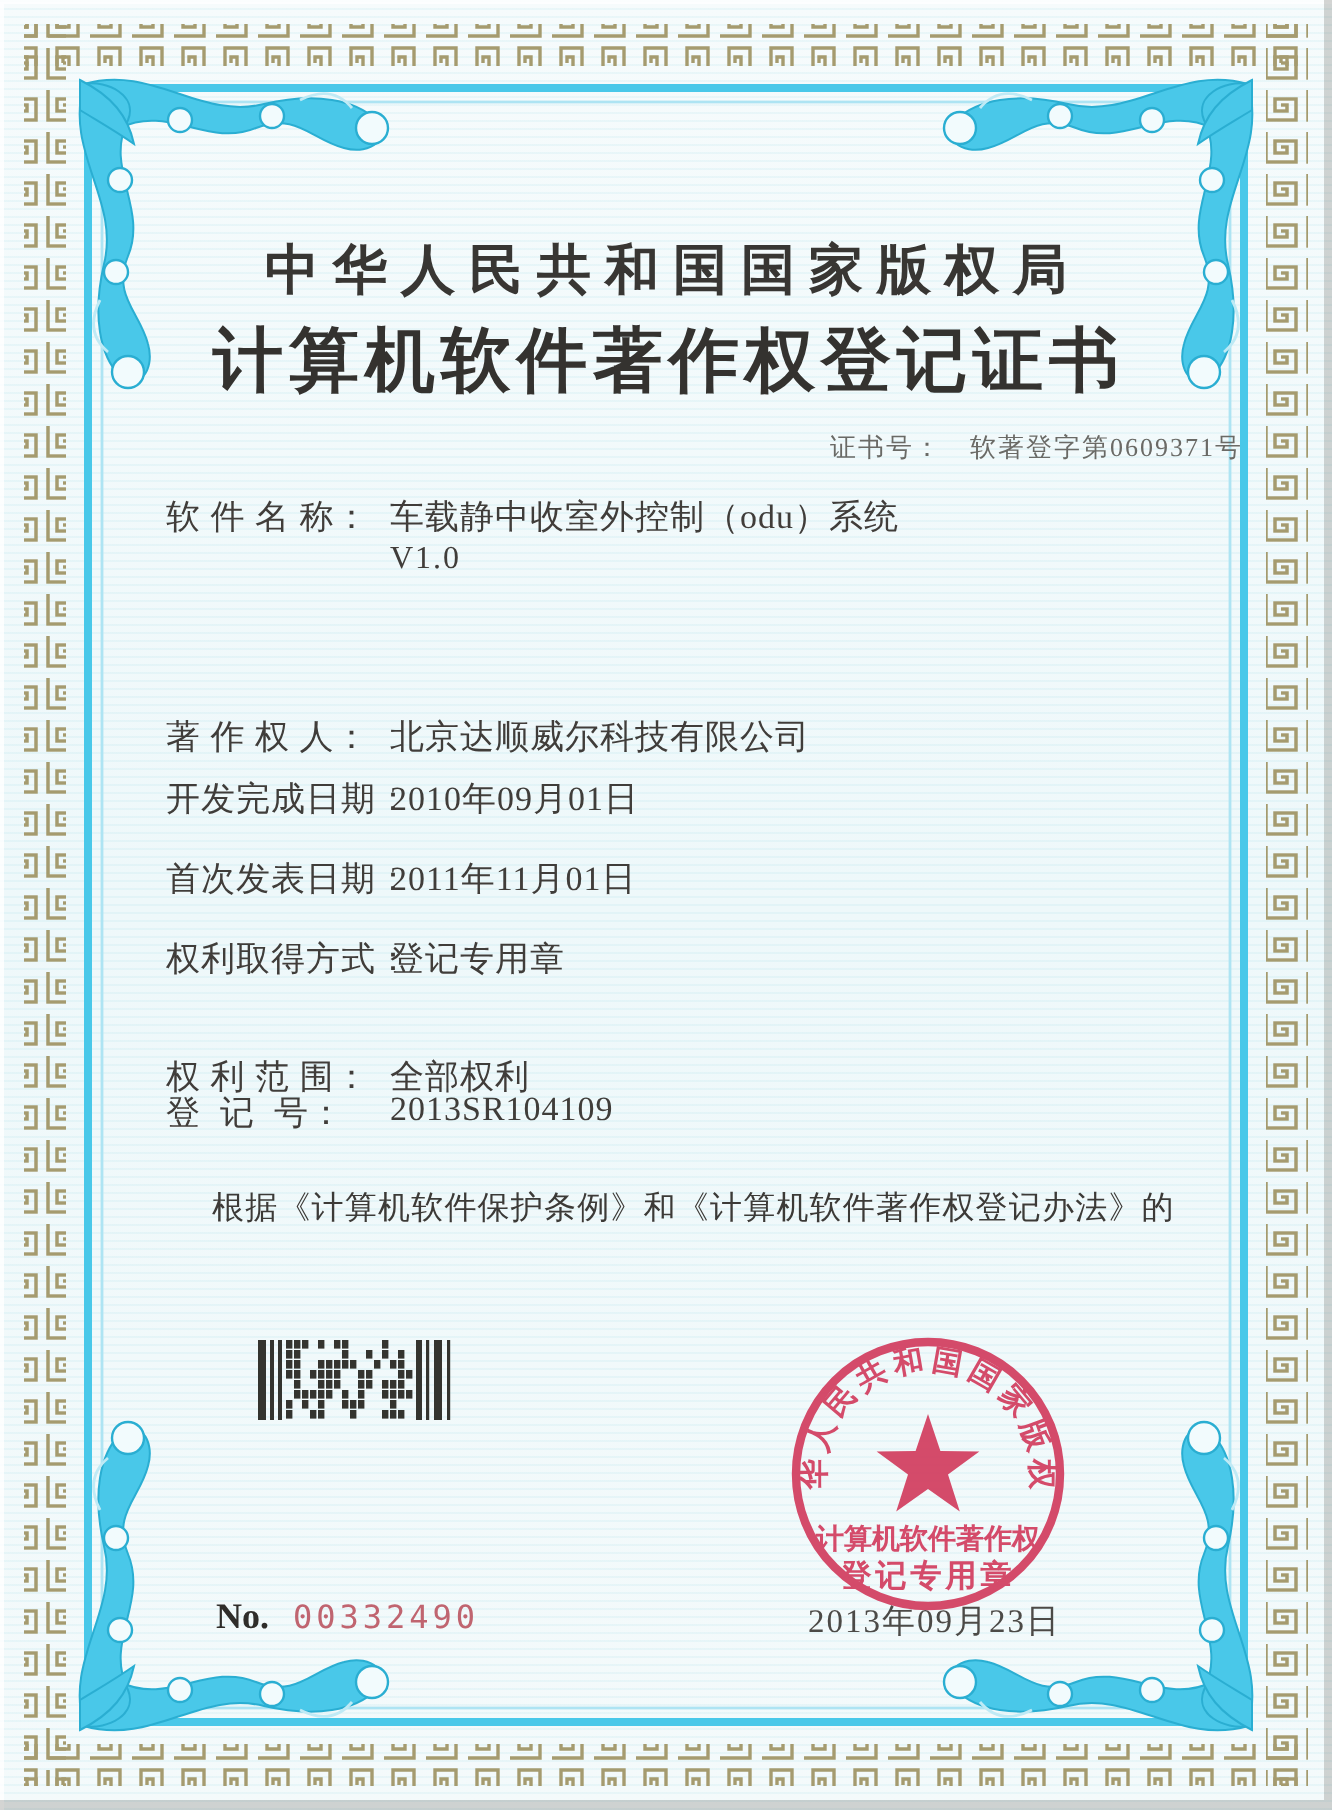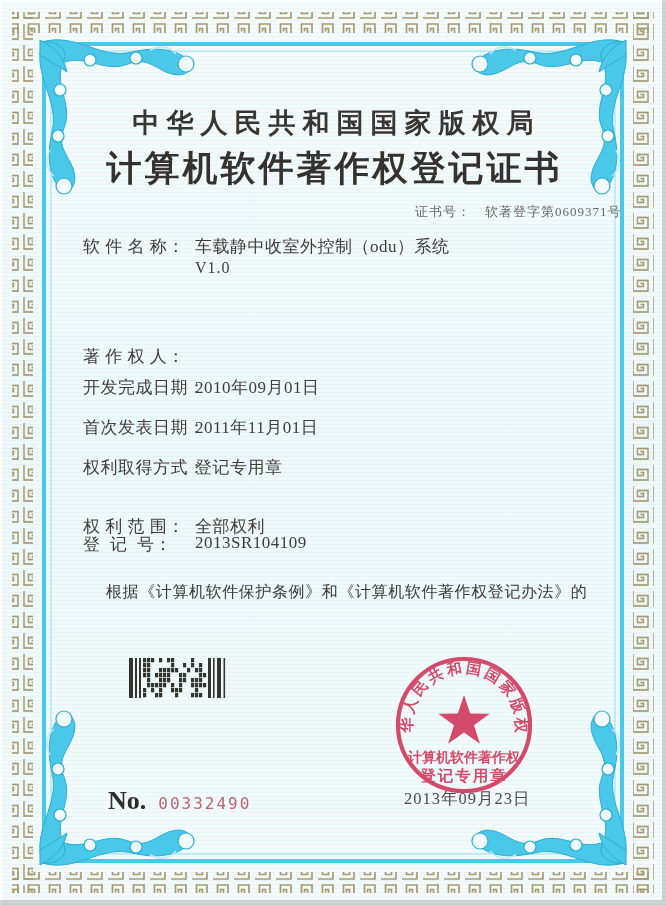--- a/index.html
+++ b/index.html
@@ -18,21 +18,21 @@
     color:var(--ink);
   }
   .border-svg{position:absolute;left:0;top:0;z-index:1;}
   .meander{stroke:var(--gold);stroke-width:1.7;fill:none;}
   .frame-main{stroke:var(--cyan);stroke-width:4;fill:none;}
   .frame-thin{stroke:#aee4f3;stroke-width:1.4;fill:none;}
   .fl{fill:var(--cyan);stroke:var(--cyan-dark);stroke-width:1;}
   .flc{fill:#f2fbfd;stroke:var(--cyan-dark);stroke-width:1.2;}
   .fl2{fill:none;stroke:#bfeaf5;stroke-width:1.4;}
 
-  .content{position:absolute;left:0;top:4px;width:666px;height:648px;z-index:2;}
+  .content{position:absolute;left:0;top:16px;width:666px;height:648px;z-index:2;}
   .authority{position:absolute;left:0;right:0;top:101px;text-align:center;
     font-size:27px;font-weight:700;letter-spacing:7px;text-indent:7px;color:#383633;}
   .cert-title{position:absolute;left:0;right:0;top:141px;text-align:center;
     font-size:35px;font-weight:700;letter-spacing:3px;text-indent:3px;color:#34322f;}
   .certno{position:absolute;left:415px;top:199px;font-size:13px;color:var(--muted);
     letter-spacing:1px;white-space:pre;}
   .certno .gap{display:inline-block;width:14px;}
 
   .row{position:absolute;left:83px;display:flex;font-size:17px;color:#403d3a;}
   .row .label{width:112px;white-space:pre;letter-spacing:0.5px;}
@@ -44,21 +44,21 @@
 
   .stmt{position:absolute;font-size:16px;color:#3c3a37;letter-spacing:0.6px;white-space:nowrap;text-align:center;}
   .stmt1{left:106px;top:578px;} .stmt2{left:79px;top:618px;}
 
   .barcode{position:absolute;left:129px;top:654px;}
   .barcode rect{fill:#34342f;}
 
   .issue-date{position:absolute;left:404px;top:784px;font-size:16.5px;color:#4c4a47;
     letter-spacing:1px;z-index:2;}
   .serial{position:absolute;left:108px;top:782px;z-index:2;}
-  .serial .no{font-size:26px;font-weight:700;color:#2f2d2a;margin-right:12px;}
+  .serial .no{font-size:18px;font-weight:700;color:#2f2d2a;margin-right:12px;}
   .serial .num{font-family:"DejaVu Sans Mono","Liberation Mono",monospace;
     font-size:16px;color:var(--serial);letter-spacing:2px;}
 
   .stamp-svg{position:absolute;left:385px;top:645px;z-index:3;mix-blend-mode:multiply;opacity:0.92;}
   .stamp-ring{stroke:var(--stamp);stroke-width:4.2;fill:none;}
   .stamp-text{fill:var(--stamp);font-family:"Liberation Serif","DejaVu Serif",serif;font-weight:700;}
   .stamp-star{fill:var(--stamp);}
 </style>
 </head>
 <body>
@@ -109,20 +109,21 @@
     <div class="certno"><span>证书号：</span><span class="gap"></span><span>软著登字第0609371号</span></div>
 
     <div class="row r1">
       <span class="label">软 件 名 称：</span>
       <span class="value">车载静中收室外控制（odu）系统</span>
     </div>
     <div class="v2line">V1.0</div>
 
     <div class="row r2">
       <span class="label">著 作 权 人：</span>
+      <span class="value">北京达顺威尔科技有限公司</span>
     </div>
 
     <div class="row r3">
       <span class="label">开发完成日期：</span>
       <span class="value">2010年09月01日</span>
     </div>
 
     <div class="row r4">
       <span class="label">首次发表日期：</span>
       <span class="value">2011年11月01日</span>

